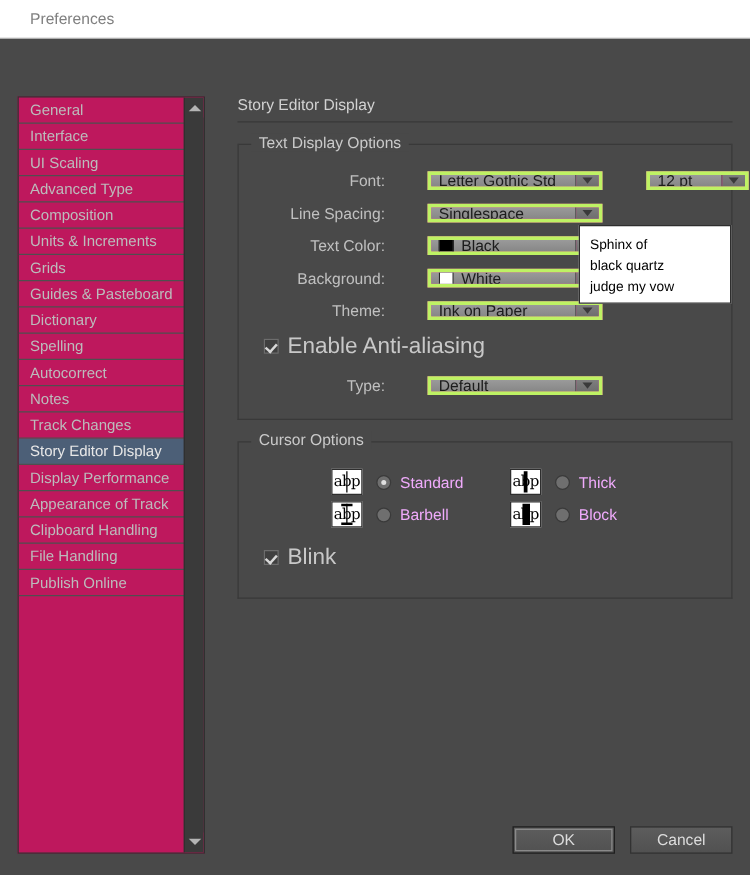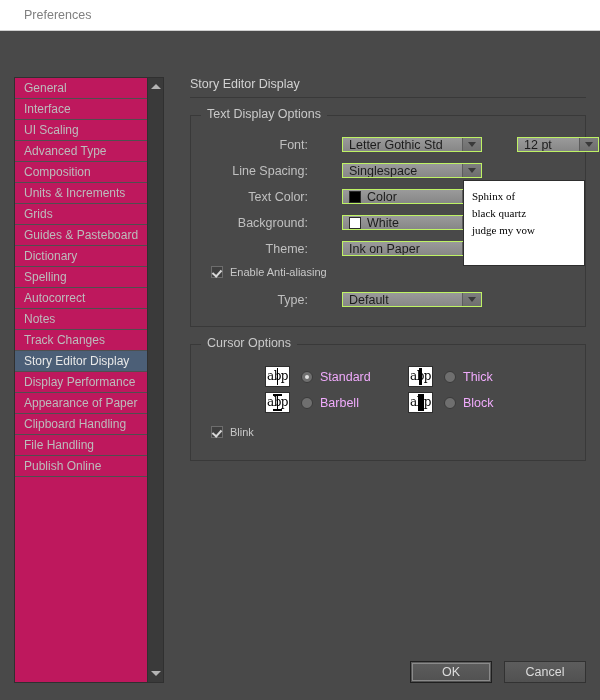--- a/index.html
+++ b/index.html
@@ -174,21 +174,21 @@
     box-sizing: border-box;
     flex: none;
   }
 
   
   .combo {
     display: inline-flex;
     align-items: stretch;
     height: 15px;
     background: #ec4899;
-    border: 1px solid #bef264;
+    border: 3px solid #bef264;
     box-sizing: border-box;
     flex: none;
   }
   .combo-value {
     display: flex;
     align-items: center;
     padding: 0 6px;
     color: #1c1c1c;
     font-size: 12.5px;
     white-space: nowrap;
@@ -226,26 +226,26 @@
     flex: none;
     box-sizing: border-box;
   }
 
   
   .preview {
     position: absolute;
     left: 272px;
     top: 65px;
     width: 122px;
-    height: 86px;
+    height: 63px;
     background: #ffffff;
     border: 1px solid #2e2e2e;
     box-sizing: border-box;
     padding: 7px 0 0 8px;
-    font-family: Liberation Serif, serif;
+    font-family: Liberation Sans, sans-serif;
     font-size: 11px;
     line-height: 17px;
     color: #000000;
   }
 
   
   .check-row {
     display: flex;
     align-items: center;
     margin: 10px 0 8px 8px;
@@ -265,21 +265,21 @@
     position: absolute;
     left: 2px;
     top: 1px;
     width: 4px;
     height: 7px;
     border: solid #d8d8d8;
     border-width: 0 2px 2px 0;
     transform: rotate(42deg);
   }
   .check-label {
-    font-size: 11px;
+    font-size: 18px;
     color: #c8c8c8;
   }
 
   
   .cursor-grid {
     display: flex;
     padding: 4px 0 0 62px;
   }
   .cursor-col { width: 143px; }
   .cursor-item {
@@ -390,21 +390,21 @@
         <div class="sidebar-item">Units &amp; Increments</div>
         <div class="sidebar-item">Grids</div>
         <div class="sidebar-item">Guides &amp; Pasteboard</div>
         <div class="sidebar-item">Dictionary</div>
         <div class="sidebar-item">Spelling</div>
         <div class="sidebar-item">Autocorrect</div>
         <div class="sidebar-item">Notes</div>
         <div class="sidebar-item">Track Changes</div>
         <div class="sidebar-item selected">Story Editor Display</div>
         <div class="sidebar-item">Display Performance</div>
-        <div class="sidebar-item">Appearance of Paper</div>
+        <div class="sidebar-item">Appearance of Track</div>
         <div class="sidebar-item">Clipboard Handling</div>
         <div class="sidebar-item">File Handling</div>
         <div class="sidebar-item">Publish Online</div>
       </div>
     <div class="sb-scroll">
       <div class="sb-track"></div>
       <div class="sb-arrow up">
         <span class="tri-up"></span>
       </div>
       <div class="sb-arrow down">
@@ -446,21 +446,21 @@
                 <i></i>
               </div>
           </div>
         </div>
 
         <div class="row">
           <div class="row-label">Text Color:</div>
           <div class="combo combo-wide">
             <div class="combo-value">
               <span class="swatch" id="swatch-text-color" style="background: rgb(0, 0, 0);"></span>
-              <span>Color</span>
+              <span>Black</span>
             </div>
             <div class="combo-arrow">
                 <i></i>
               </div>
           </div>
         </div>
 
         <div class="row">
           <div class="row-label">Background:</div>
           <div class="combo combo-wide">

